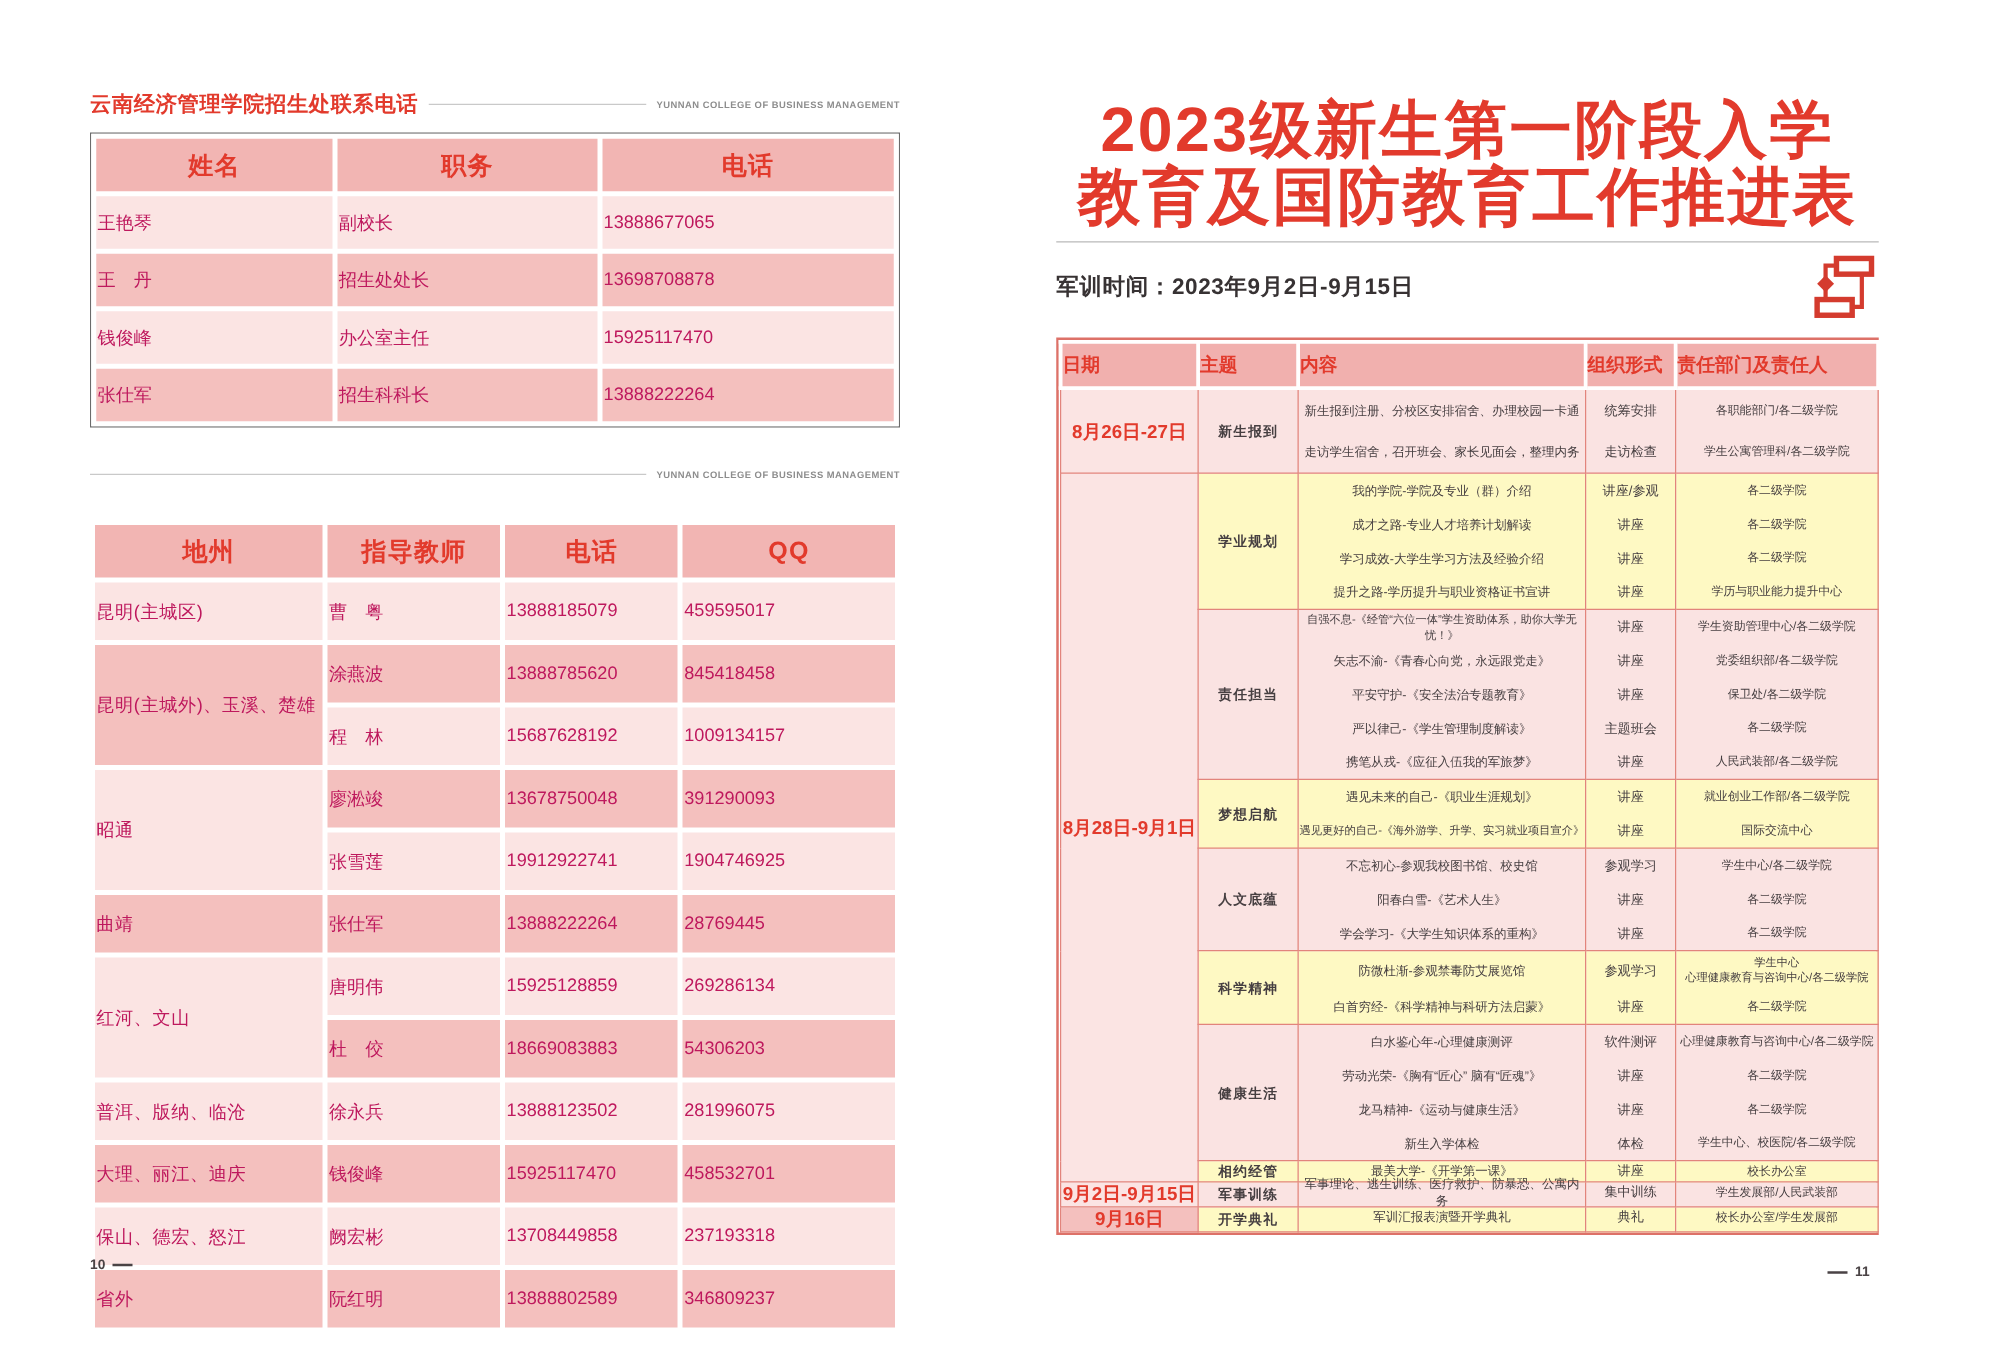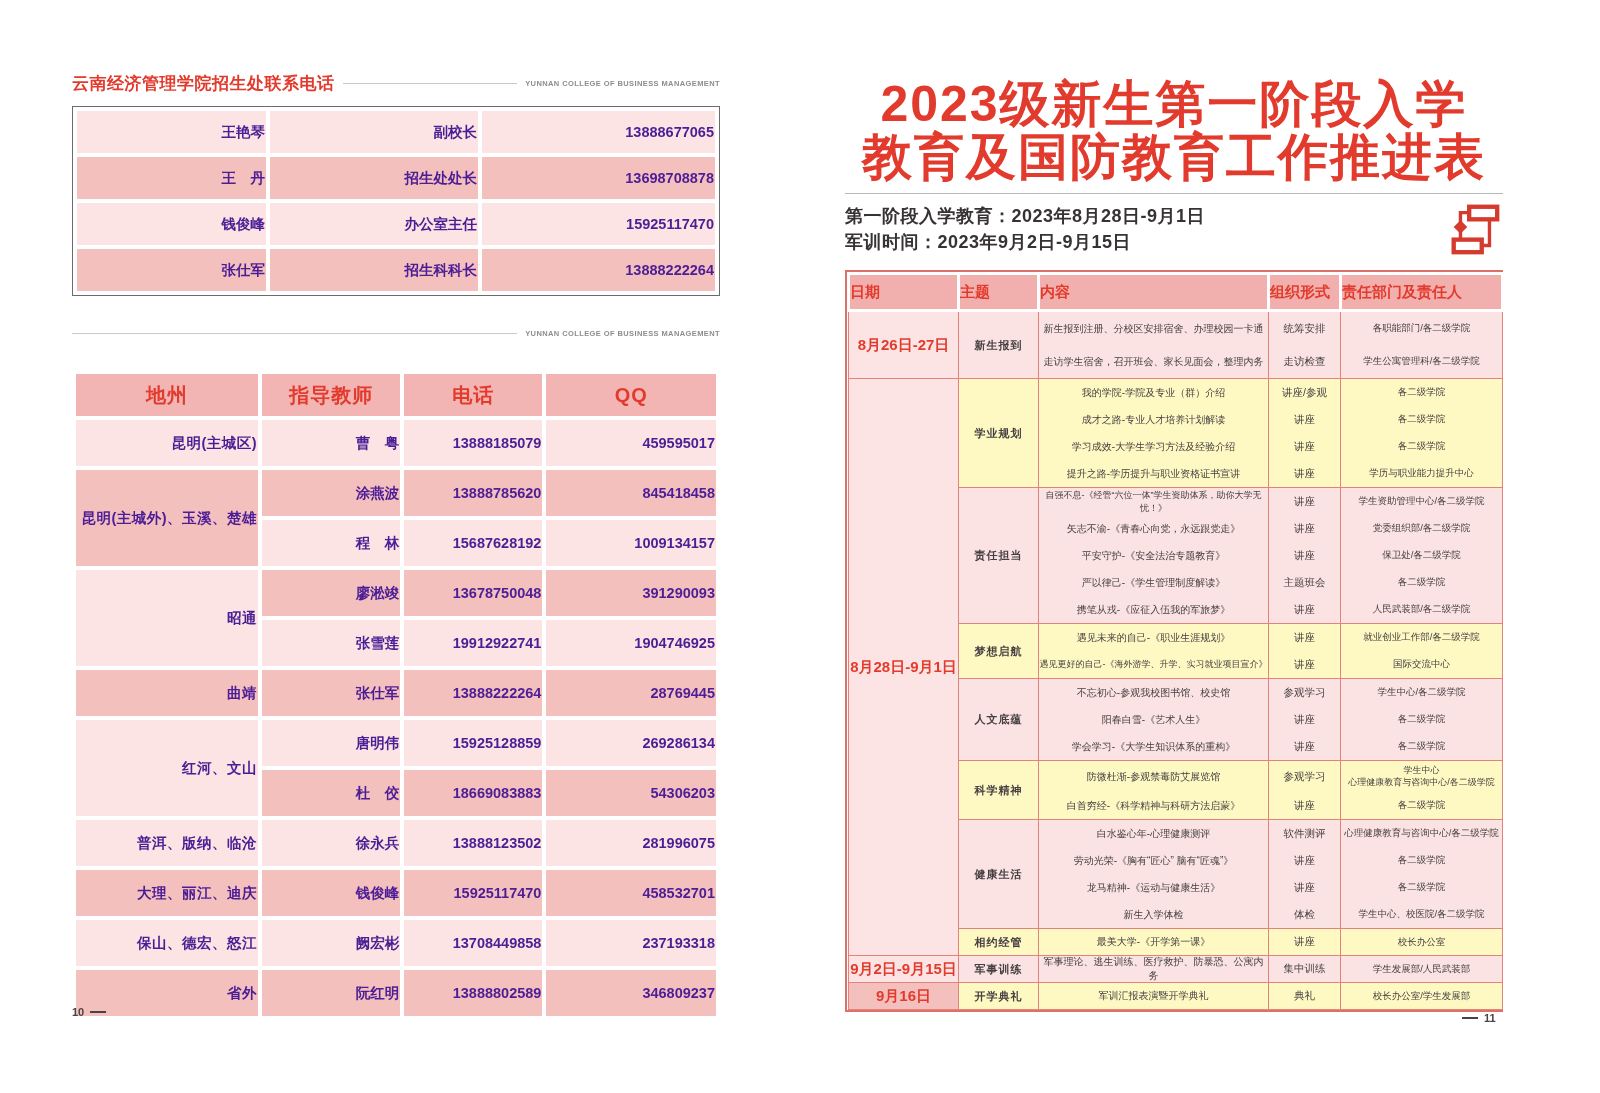--- a/index.html
+++ b/index.html
@@ -9,21 +9,21 @@
   
   .page-left{position:absolute;left:72px;top:72px;width:648px;}
   .sec-head{display:flex;align-items:center;gap:8px;height:22px;}
   .sec-title{color:#e23a2c;font-weight:bold;font-size:17px;letter-spacing:.5px;white-space:nowrap;}
   .sec-line{flex:1;border-top:1px solid #c9c9c9;height:0;}
   .sec-brand{color:#8d8d8d;font-weight:bold;font-size:7.5px;letter-spacing:.4px;white-space:nowrap;}
 
   .t1wrap{margin-top:12px;border:1px solid #6b6b6b;background:#fff;}
   .ltable{border-collapse:separate;border-spacing:4px;width:100%;table-layout:fixed;background:#fff;}
   .ltable th{background:#f2b5b3;color:#e23a2c;font-weight:bold;font-size:20px;height:40px;text-align:center;vertical-align:middle;letter-spacing:1px;}
-  .ltable td{text-align:right;vertical-align:middle;color:#4c1d95;font-weight:bold;font-size:14.5px;}
+  .ltable td{text-align:left;vertical-align:middle;color:#be185d;font-weight:normal;font-size:14.5px;}
   .t1 td{height:40px;}
   .t2{margin-top:26px;}
   .t2 td{height:44px;margin-left:46px;}
   .ca{background:#fbe4e3;}
   .cb{background:#f4c0be;}
   .region{font-size:15px;letter-spacing:.5px;}
   .div2{margin-top:26px;}
 
   
   .page-right{position:absolute;left:845px;top:78px;width:658px;}
@@ -42,21 +42,21 @@
   tr.dark td{background:#fef9c3;}
   .rtable td.rdate{background:#fbe4e3;color:#e23a2c;font-weight:bold;font-size:15px;text-align:center;vertical-align:middle;}
   .rtable td.rdate.ddark{background:#f4c0be;margin-top:36px;}
   td.rtheme{font-weight:bold;font-size:11px;color:#463f41;text-align:center;vertical-align:middle;letter-spacing:1px;}
   td.rstack{vertical-align:top;}
   .rcell{display:flex;align-items:center;justify-content:center;height:27px;text-align:center;color:#453e40;}
   .rcell.c{font-size:10px;font-weight:500;}
   .rcell.f{font-size:10.5px;font-weight:500;}
   .rcell.p{font-size:9.5px;font-weight:500;}
   .tall{height:33px;}
-  .s1{height:26px;}
+  .s1{height:16px;}
   .t31{height:31px;}
   .fit{font-size:9px !important;}
   .two{font-size:9px !important;line-height:1.25;white-space:pre-line;}
 
   
   .foot{position:absolute;display:flex;align-items:center;gap:6px;color:#4a4345;font-size:11px;font-weight:bold;}
   .foot-l{left:72px;top:1006px;}
   .foot-r{left:1462px;top:1012px;}
   .dashline{display:inline-block;width:16px;border-top:2px solid #4a4345;height:0;}
 </style>
@@ -72,20 +72,25 @@
   </div>
 
   <div class="t1wrap">
     <table class="ltable t1">
       <colgroup>
           <col style="width:30%">
           <col style="width:33%">
           <col style="width:37%">
         </colgroup>
       <tbody>
+          <tr>
+        <th>姓名</th>
+        <th>职务</th>
+        <th>电话</th>
+      </tr>
       <tr>
         <td class="ca">王艳琴</td>
         <td class="ca">副校长</td>
         <td class="ca">13888677065</td>
       </tr>
       <tr>
         <td class="cb">王　丹</td>
         <td class="cb">招生处处长</td>
         <td class="cb">13698708878</td>
       </tr>
@@ -195,21 +200,20 @@
     </table>
 </div>
 
 <div class="page-right">
   <div class="rtitle">2023级新生第一阶段入学</div>
   <div class="rtitle">教育及国防教育工作推进表</div>
   <div class="rule"></div>
 
   <div class="infobar">
     <div class="infolines">
-      <div class="infoline">第一阶段入学教育：2023年8月28日-9月1日</div>
       <div class="infoline">军训时间：2023年9月2日-9月15日</div>
     </div>
     <div class="iconbox">
       <svg viewBox="0 0 60 60" width="58" height="58">
         <rect x="25" y="7" width="29" height="13" fill="none" stroke="#d43b2e" stroke-width="4.5"></rect>
         <rect x="9" y="41" width="29" height="13" fill="none" stroke="#d43b2e" stroke-width="4.5"></rect>
         <path d="M25 13 L16 13 L16 41" fill="none" stroke="#d43b2e" stroke-width="3.5"></path>
         <path d="M46 20 L46 47 L38 47" fill="none" stroke="#d43b2e" stroke-width="3.5"></path>
         <polygon points="16,21 23,28 16,35 9,28" fill="#d43b2e"></polygon>
       </svg>

